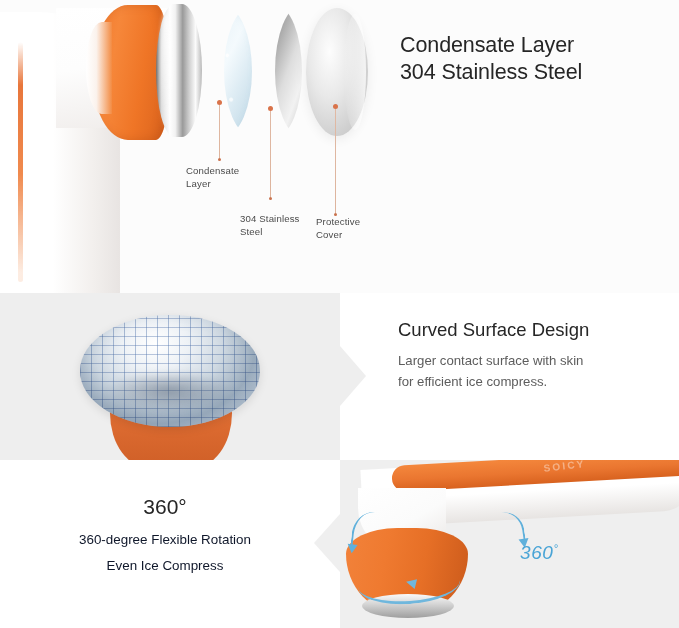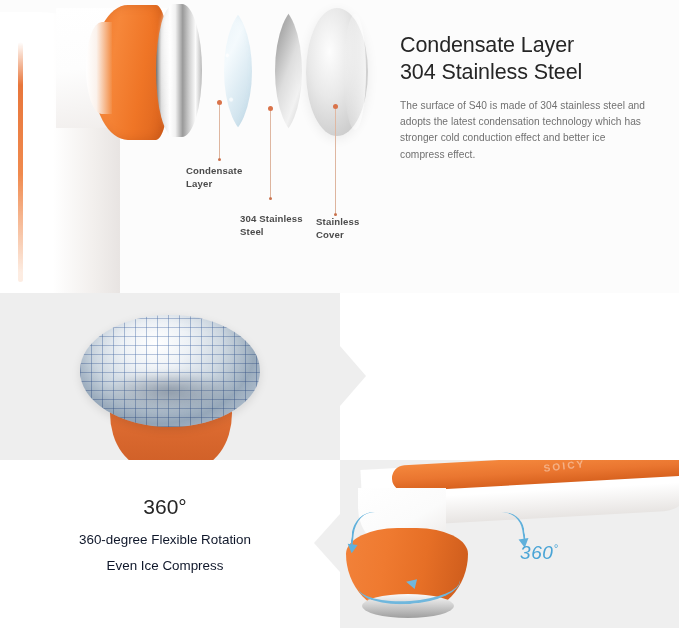--- a/index.html
+++ b/index.html
@@ -109,21 +109,21 @@
     border-radius: 50%;
   }
 
   
   .dot { position: absolute; width: 5px; height: 5px; border-radius: 50%; }
   .lline { position: absolute; width: 1px; }
   .tickdot { position: absolute; width: 3.4px; height: 3.4px; border-radius: 50%; }
 
   .callout {
     position: absolute; font-size: 9.6px; line-height: 12.6px;
-    color: #4b4b4b; letter-spacing: .15px; white-space: pre-line; font-weight: bold;
+    color: #4b4b4b; letter-spacing: .15px; white-space: pre-line;
   }
 
   
   .r1-text { position: absolute; left: 400px; top: 32px; width: 250px; }
   .h1 {
     font-size: 21.5px; line-height: 26.5px; color: #262626;
     font-weight: 400; letter-spacing: -.1px; white-space: pre-line;
   }
   .p1 {
     margin-top: 13px; font-size: 10.2px; line-height: 16.2px;
@@ -279,43 +279,47 @@
       <div class="lline" style="left:335px;top:109px;height:104px;background:linear-gradient(180deg,#e0b9a4,#ddb49d);"></div>
 
       <div class="tickdot" style="left:217.8px;top:158px;background:#c9714c;"></div>
       <div class="tickdot" style="left:268.8px;top:197px;background:#c9714c;"></div>
       <div class="tickdot" style="left:333.8px;top:213px;background:#c9714c;"></div>
 
       <div class="callout" style="left:186px;top:165px;">Condensate
 Layer</div>
       <div class="callout" style="left:240px;top:200px;margin-top:13px;">304 Stainless
 Steel</div>
-      <div class="callout" style="left:316px;top:216px;">Stainless
+      <div class="callout" style="left:316px;top:216px;">Protective
 Cover</div>
     </div>
 
     <div class="r1-text">
       <div class="h1">Condensate Layer
 304 Stainless Steel</div>
-      <div class="p1">The surface of S40 is made of 304 stainless steel and adopts the latest condensation technology which has stronger cold conduction effect and better ice compress effect.</div>
     </div>
   </div>
 
   <div class="row2">
     <div class="r2-grey"></div>
     <div class="r2-chev"></div>
 
     <div class="dome-wrap">
       <div class="dome-base"></div>
       <div class="dome">
         <div class="dome-mesh"></div>
         <div class="dome-gloss"></div>
       </div>
     </div>
 
+    <div class="r2-text">
+      <div class="h2">Curved Surface Design</div>
+      <div class="p2">Larger contact surface with skin
+for efficient ice compress.</div>
+    </div>
   </div>
 
   <div class="row3">
     <div class="r3-grey"></div>
     <div class="r3-notch"></div>
 
     <div class="r3-text">
       <div class="h3">360°</div>
       <div class="p3">360-degree Flexible Rotation
 Even Ice Compress</div>

